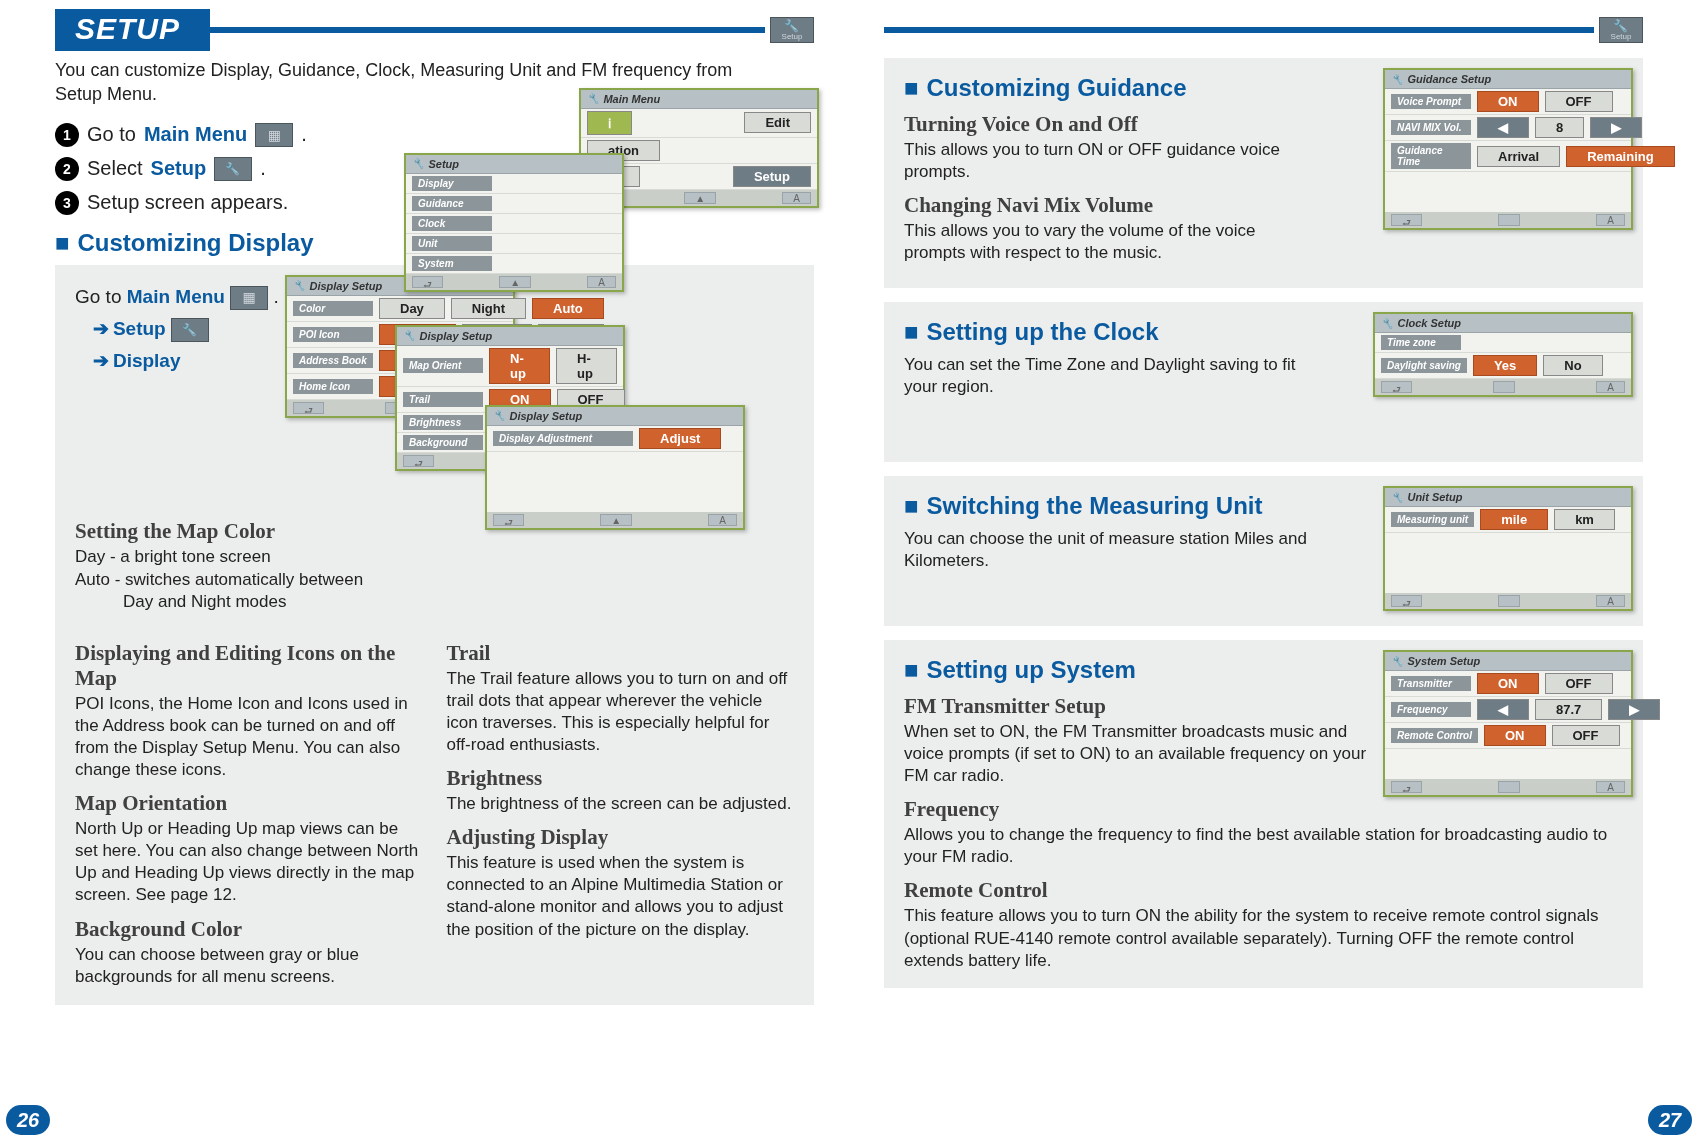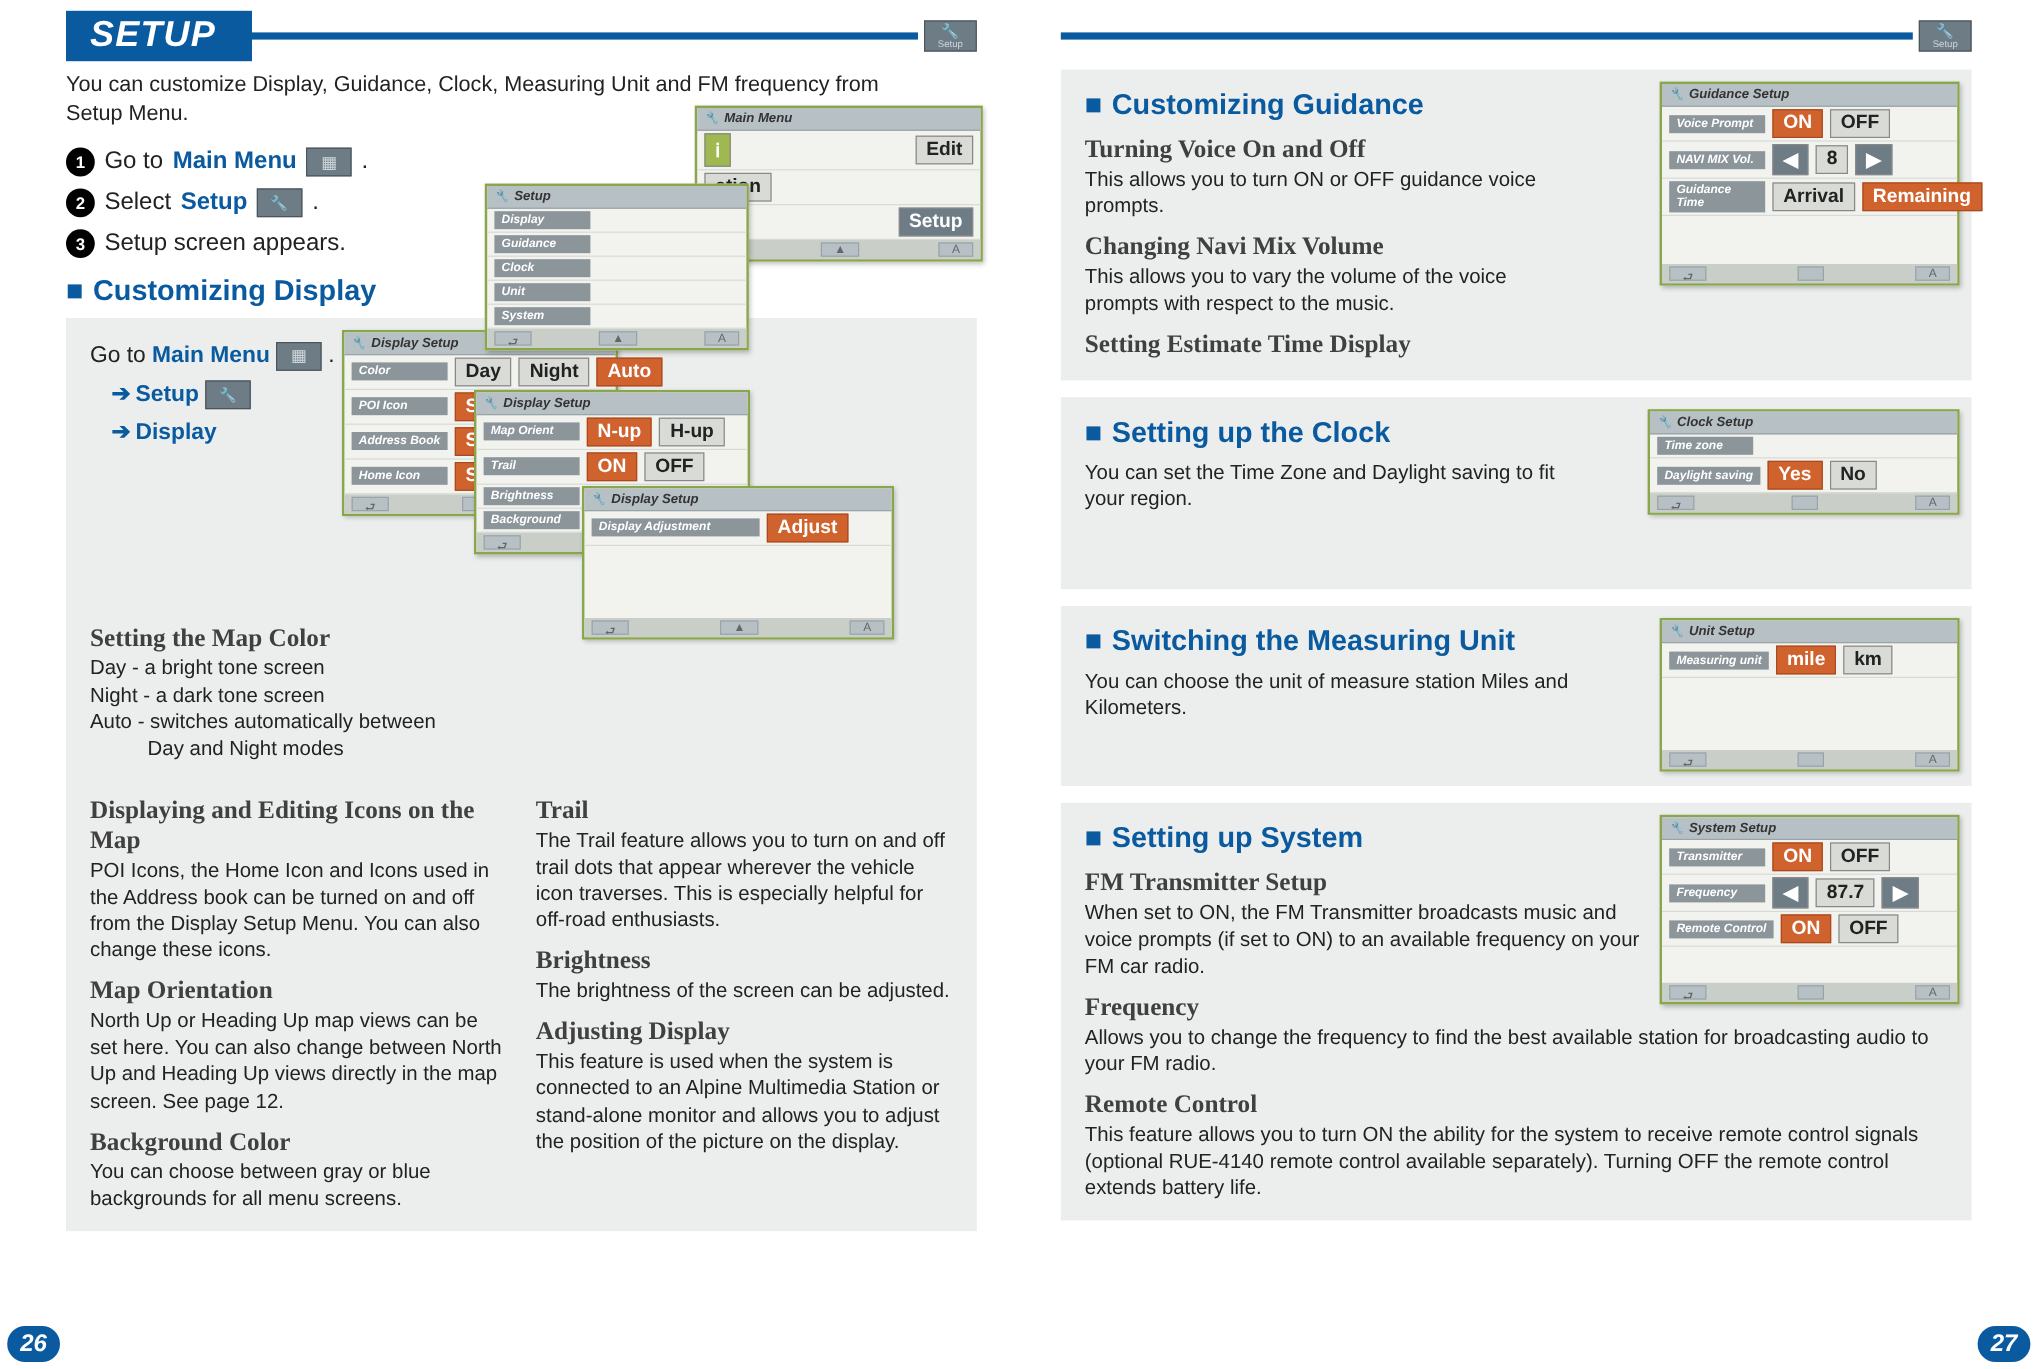--- a/index.html
+++ b/index.html
@@ -108,21 +108,21 @@
     display:flex; align-items:center; gap:4px; color:#333;
     border-bottom:1px solid #9aa3a7;
   }
   .shot .hdr .tool{font-size:10px;}
   .shot .row {
     display:flex; align-items:center; padding:2px 6px; gap:6px;
     border-bottom:1px solid #d8dbd5;
   }
   .shot .lbl { background:#8b959a; color:#fff; padding:2px 6px; font-weight:bold; font-style:italic; min-width:80px; font-size:10px;}
   .shot .btn {
-    padding:2px 8px; font-weight:bold; font-size:16px;
+    padding:2px 20px; font-weight:bold; font-size:13px;
     border:1px solid #888; background:#d9dcd6;
   }
   .shot .btn.on { background:#d0622e; color:#fff; border-color:#a84a1f;}
   .shot .btn.dark { background:#6e7c86; color:#fff;}
   .shot .foot { background:#c9cfc8; height:16px; display:flex; justify-content:space-between; padding:2px 6px; font-size:10px; color:#666;}
   .shot .foot span{ background:#b7c0c5; padding:0 10px; border:1px solid #9aa3a7;}
 </style>
 </head>
 <body>
 
@@ -298,21 +298,20 @@
           <span>⮐</span>
           <span>▲</span>
           <span>A</span>
         </div>
     </div>
 
     <div style="height:120px;"></div>
 
     <h4 class="sub-orange">Setting the Map Color</h4>
     <p class="body-txt">Day - a bright tone screen</p>
-    <p class="body-txt">Night - a dark tone screen</p>
     <p class="body-txt">Auto - switches automatically between</p>
     <p class="body-txt" style="padding-left:48px;">Day and Night modes</p>
 
     <div class="cols" style="margin-top:18px;">
       <div class="col">
         <h4 class="sub-orange">Displaying and Editing Icons on the Map</h4>
         <p class="body-txt">POI Icons, the Home Icon and Icons used in the Address book can be turned on and off from the Display Setup Menu.  You can also change these icons.</p>
         <h4 class="sub-orange">Map Orientation</h4>
         <p class="body-txt">North Up or Heading Up map views can be set here.  You can also change between North Up and Heading Up views directly in the map screen.  See page 12.</p>
         <h4 class="sub-orange">Background Color</h4>
@@ -340,21 +339,20 @@
       <span>Setup</span>
     </div>
   </div>
 
   <div class="box" style="position:relative; min-height:230px;">
     <h3 class="section-head" style="margin-top:0;"><span class="sq">■</span><span>Customizing Guidance</span></h3>
     <h4 class="sub-orange">Turning Voice On and Off</h4>
     <p class="body-txt" style="max-width:400px;">This allows you to turn ON or OFF guidance voice prompts.</p>
     <h4 class="sub-orange">Changing Navi Mix Volume</h4>
     <p class="body-txt" style="max-width:400px;">This allows you to vary the volume of the voice prompts with respect to the music.</p>
-    <h4 class="sub-orange">Setting Estimate Time Display</h4>
 
     <div class="shot" style="right:10px; top:10px; width:250px;">
       <div class="hdr">
           <span class="tool">🔧</span>
           <span>Guidance Setup</span>
         </div>
       <div class="row">
           <span class="lbl">Voice Prompt</span>
           <span class="btn on">ON</span>
           <span class="btn">OFF</span>

